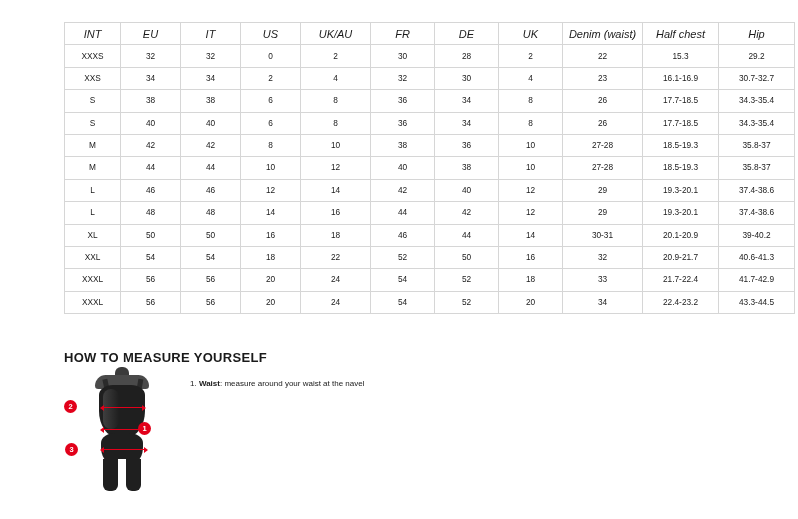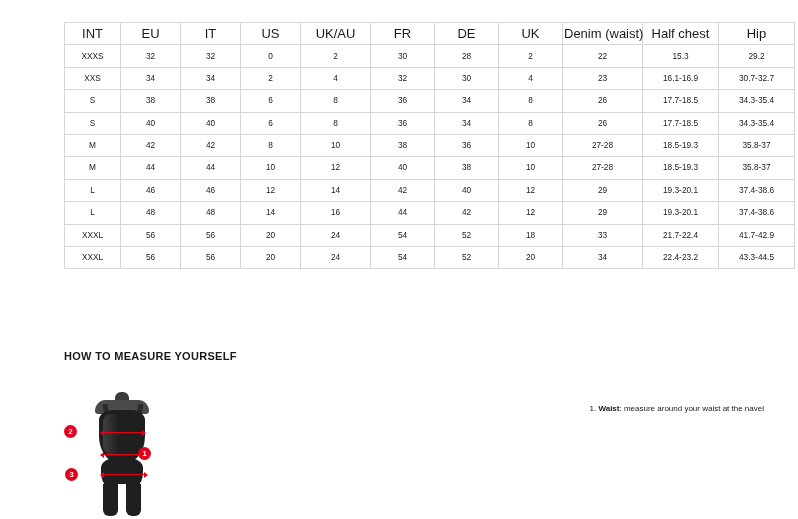--- a/index.html
+++ b/index.html
@@ -39,23 +39,24 @@
     vertical-align: middle;
     height: 21.4px;
     font-size: 8.3px;
     font-weight: normal;
     color: #1a1a1a;
     padding: 0 1px;
     line-height: 1.1;
     white-space: nowrap;
   }
   table.size-table thead th {
-    font-size: 13px;
+    font-size: 11px;
     color: #1a1a1a;
     font-weight: normal;
+    font-style: italic;
   }
   
   col.c0 { width: 56px; }
   col.c1 { width: 60px; }
   col.c2 { width: 60px; }
   col.c3 { width: 60px; }
   col.c4 { width: 70px; }
   col.c5 { width: 64px; }
   col.c6 { width: 64px; }
   col.c7 { width: 64px; }
@@ -64,42 +65,41 @@
   col.c10 { width: 76px; }
 
   
   .howto {
     position: absolute;
     left: 64px;
     top: 350px;
     width: 700px;
   }
   .howto-title {
-    font-size: 11px;
+    font-size: 13px;
     font-weight: bold;
     letter-spacing: 0.3px;
     color: #1a1a1a;
-    margin-bottom: 30px;
+    margin-bottom: 2px;
   }
   .howto-body {
     position: relative;
     display: flex;
     align-items: flex-start;
   }
   .figure-col {
     width: 120px;
     position: relative;
     height: 130px;
     flex: 0 0 120px;
   }
   .notes-col {
     flex: 1 1 auto;
     padding-top: 12px;
     padding-left: 6px;
-    text-align: right;
   }
   .note {
     font-size: 8px;
     color: #1a1a1a;
     margin-bottom: 14px;
     line-height: 1.2;
   }
   .note b { font-weight: bold; }
 
   
@@ -343,20 +343,46 @@
           <td>14</td>
           <td>16</td>
           <td>44</td>
           <td>42</td>
           <td>12</td>
           <td>29</td>
           <td>19.3-20.1</td>
           <td>37.4-38.6</td>
         </tr>
         <tr>
+          <td>XL</td>
+          <td>50</td>
+          <td>50</td>
+          <td>16</td>
+          <td>18</td>
+          <td>46</td>
+          <td>44</td>
+          <td>14</td>
+          <td>30-31</td>
+          <td>20.1-20.9</td>
+          <td>39-40.2</td>
+        </tr>
+        <tr>
+          <td>XXL</td>
+          <td>54</td>
+          <td>54</td>
+          <td>18</td>
+          <td>22</td>
+          <td>52</td>
+          <td>50</td>
+          <td>16</td>
+          <td>32</td>
+          <td>20.9-21.7</td>
+          <td>40.6-41.3</td>
+        </tr>
+        <tr>
           <td>XXXL</td>
           <td>56</td>
           <td>56</td>
           <td>20</td>
           <td>24</td>
           <td>54</td>
           <td>52</td>
           <td>18</td>
           <td>33</td>
           <td>21.7-22.4</td>

